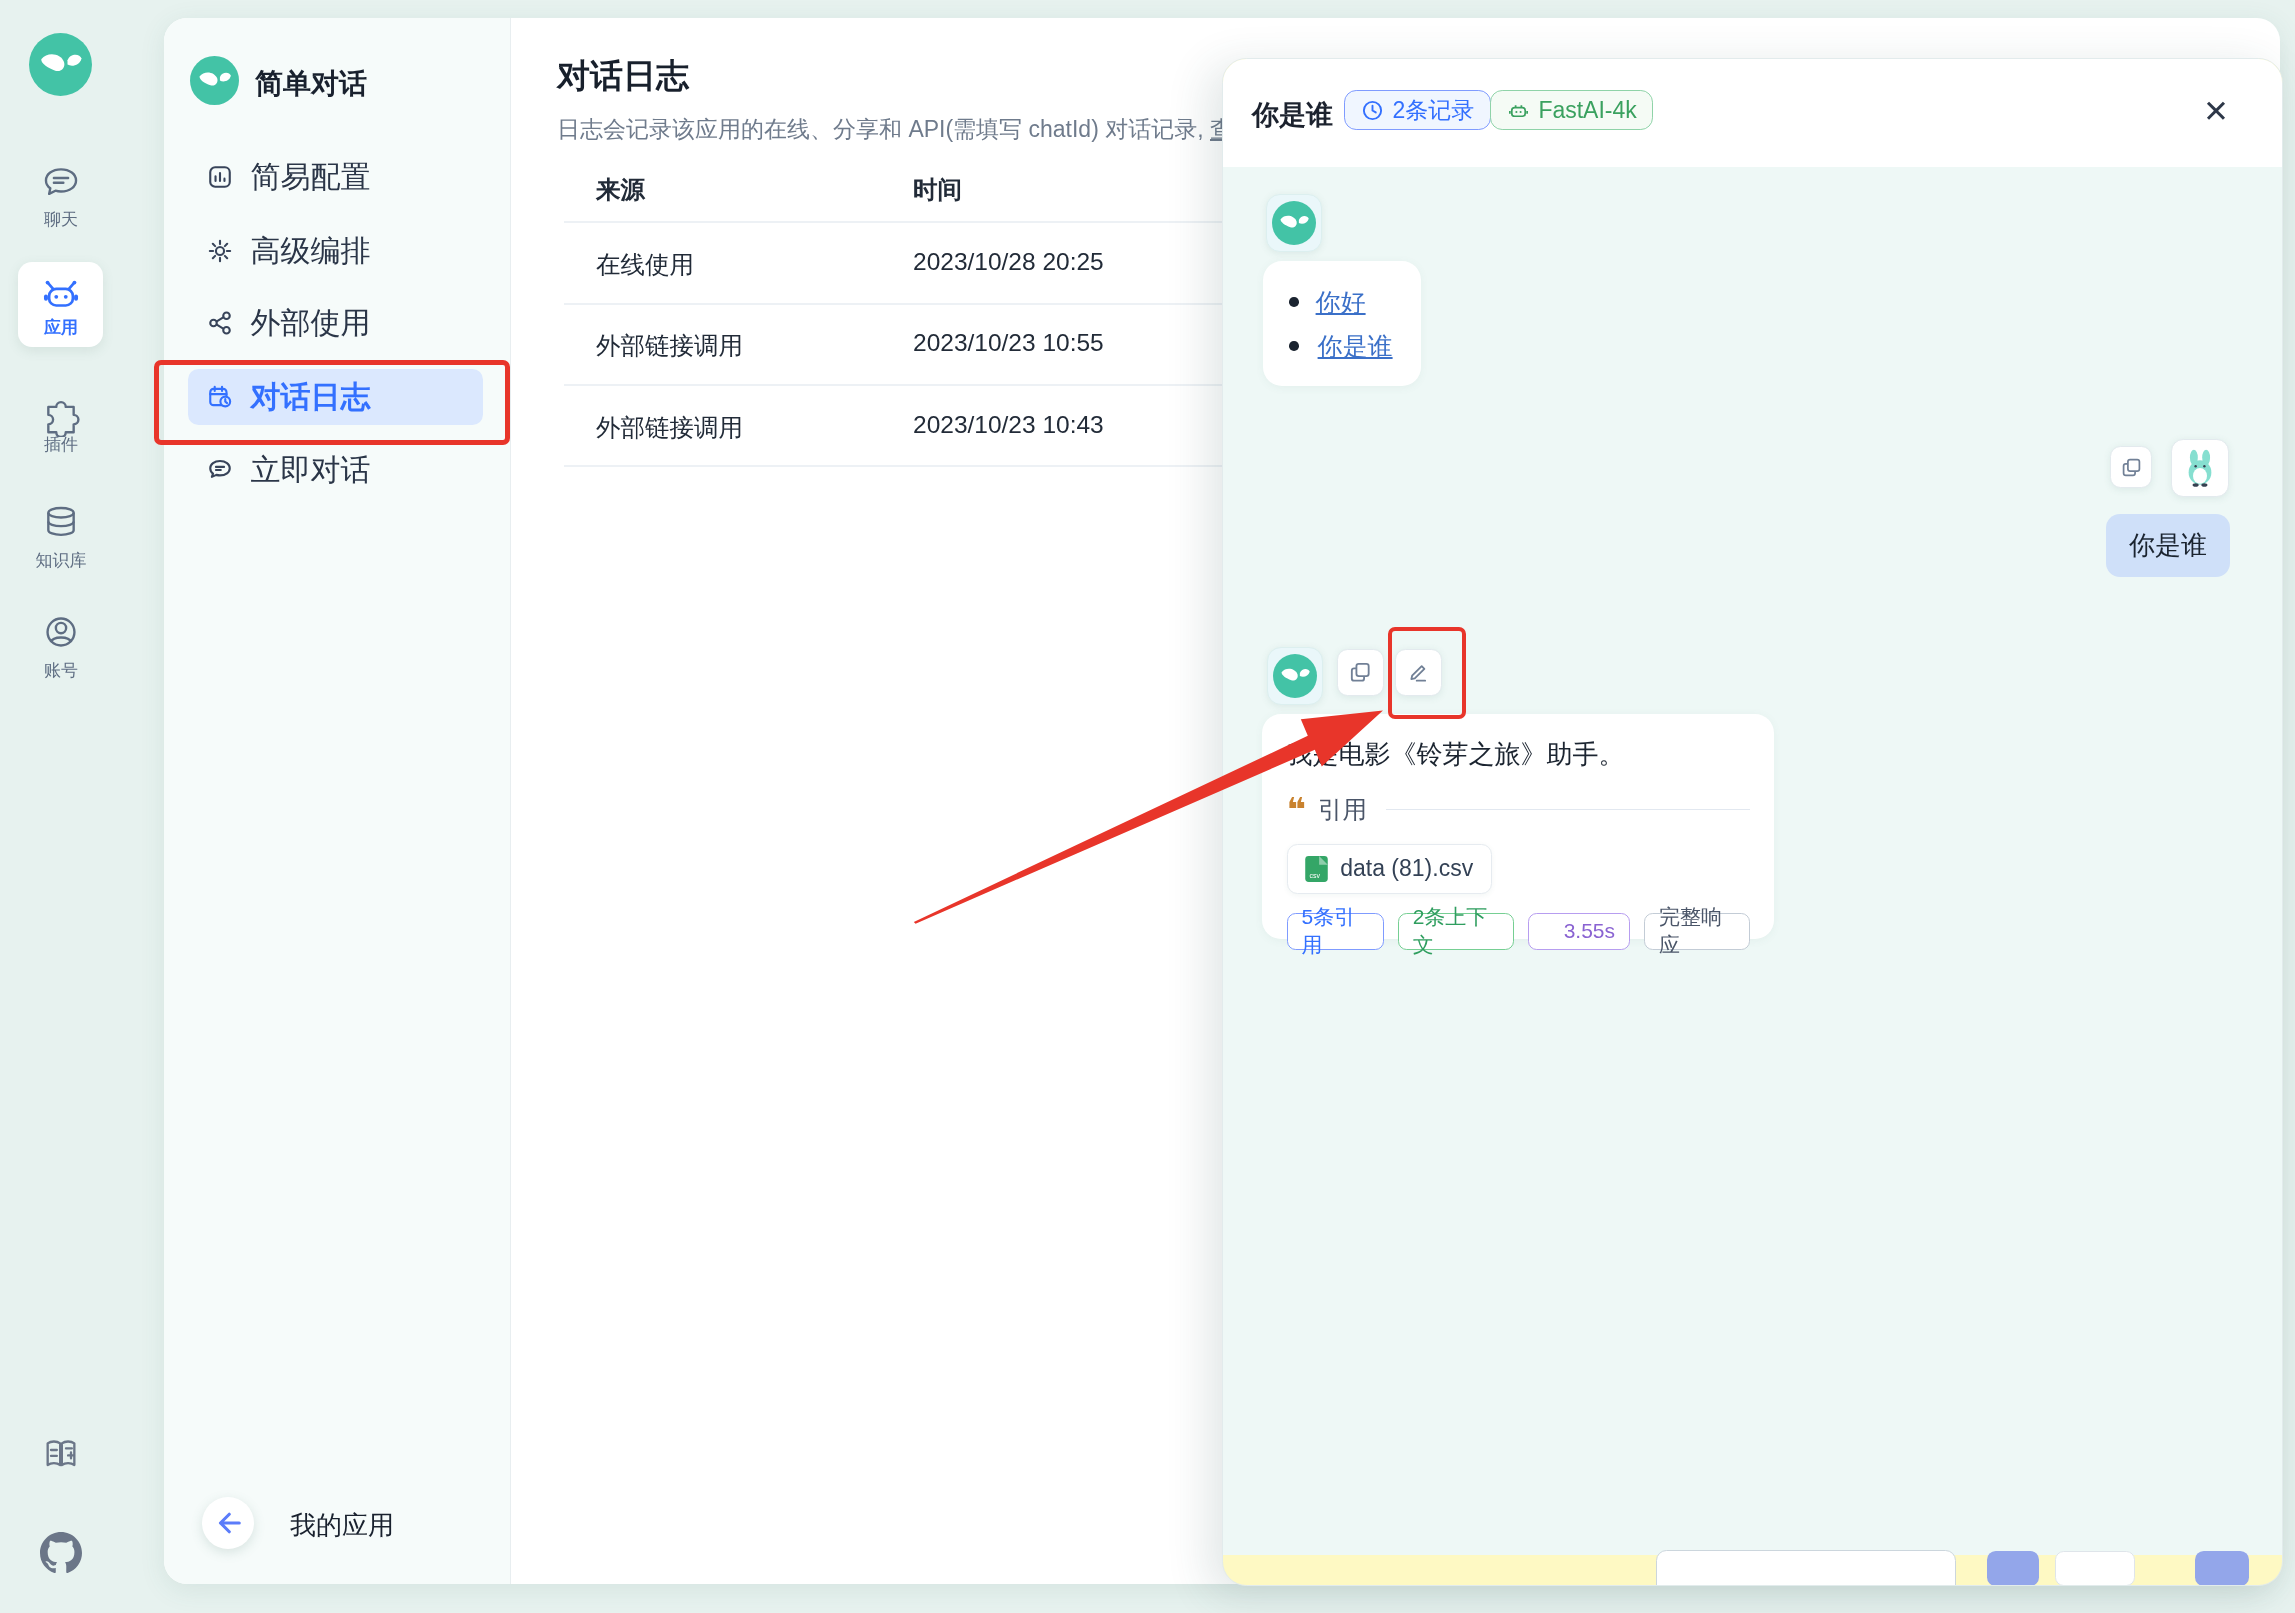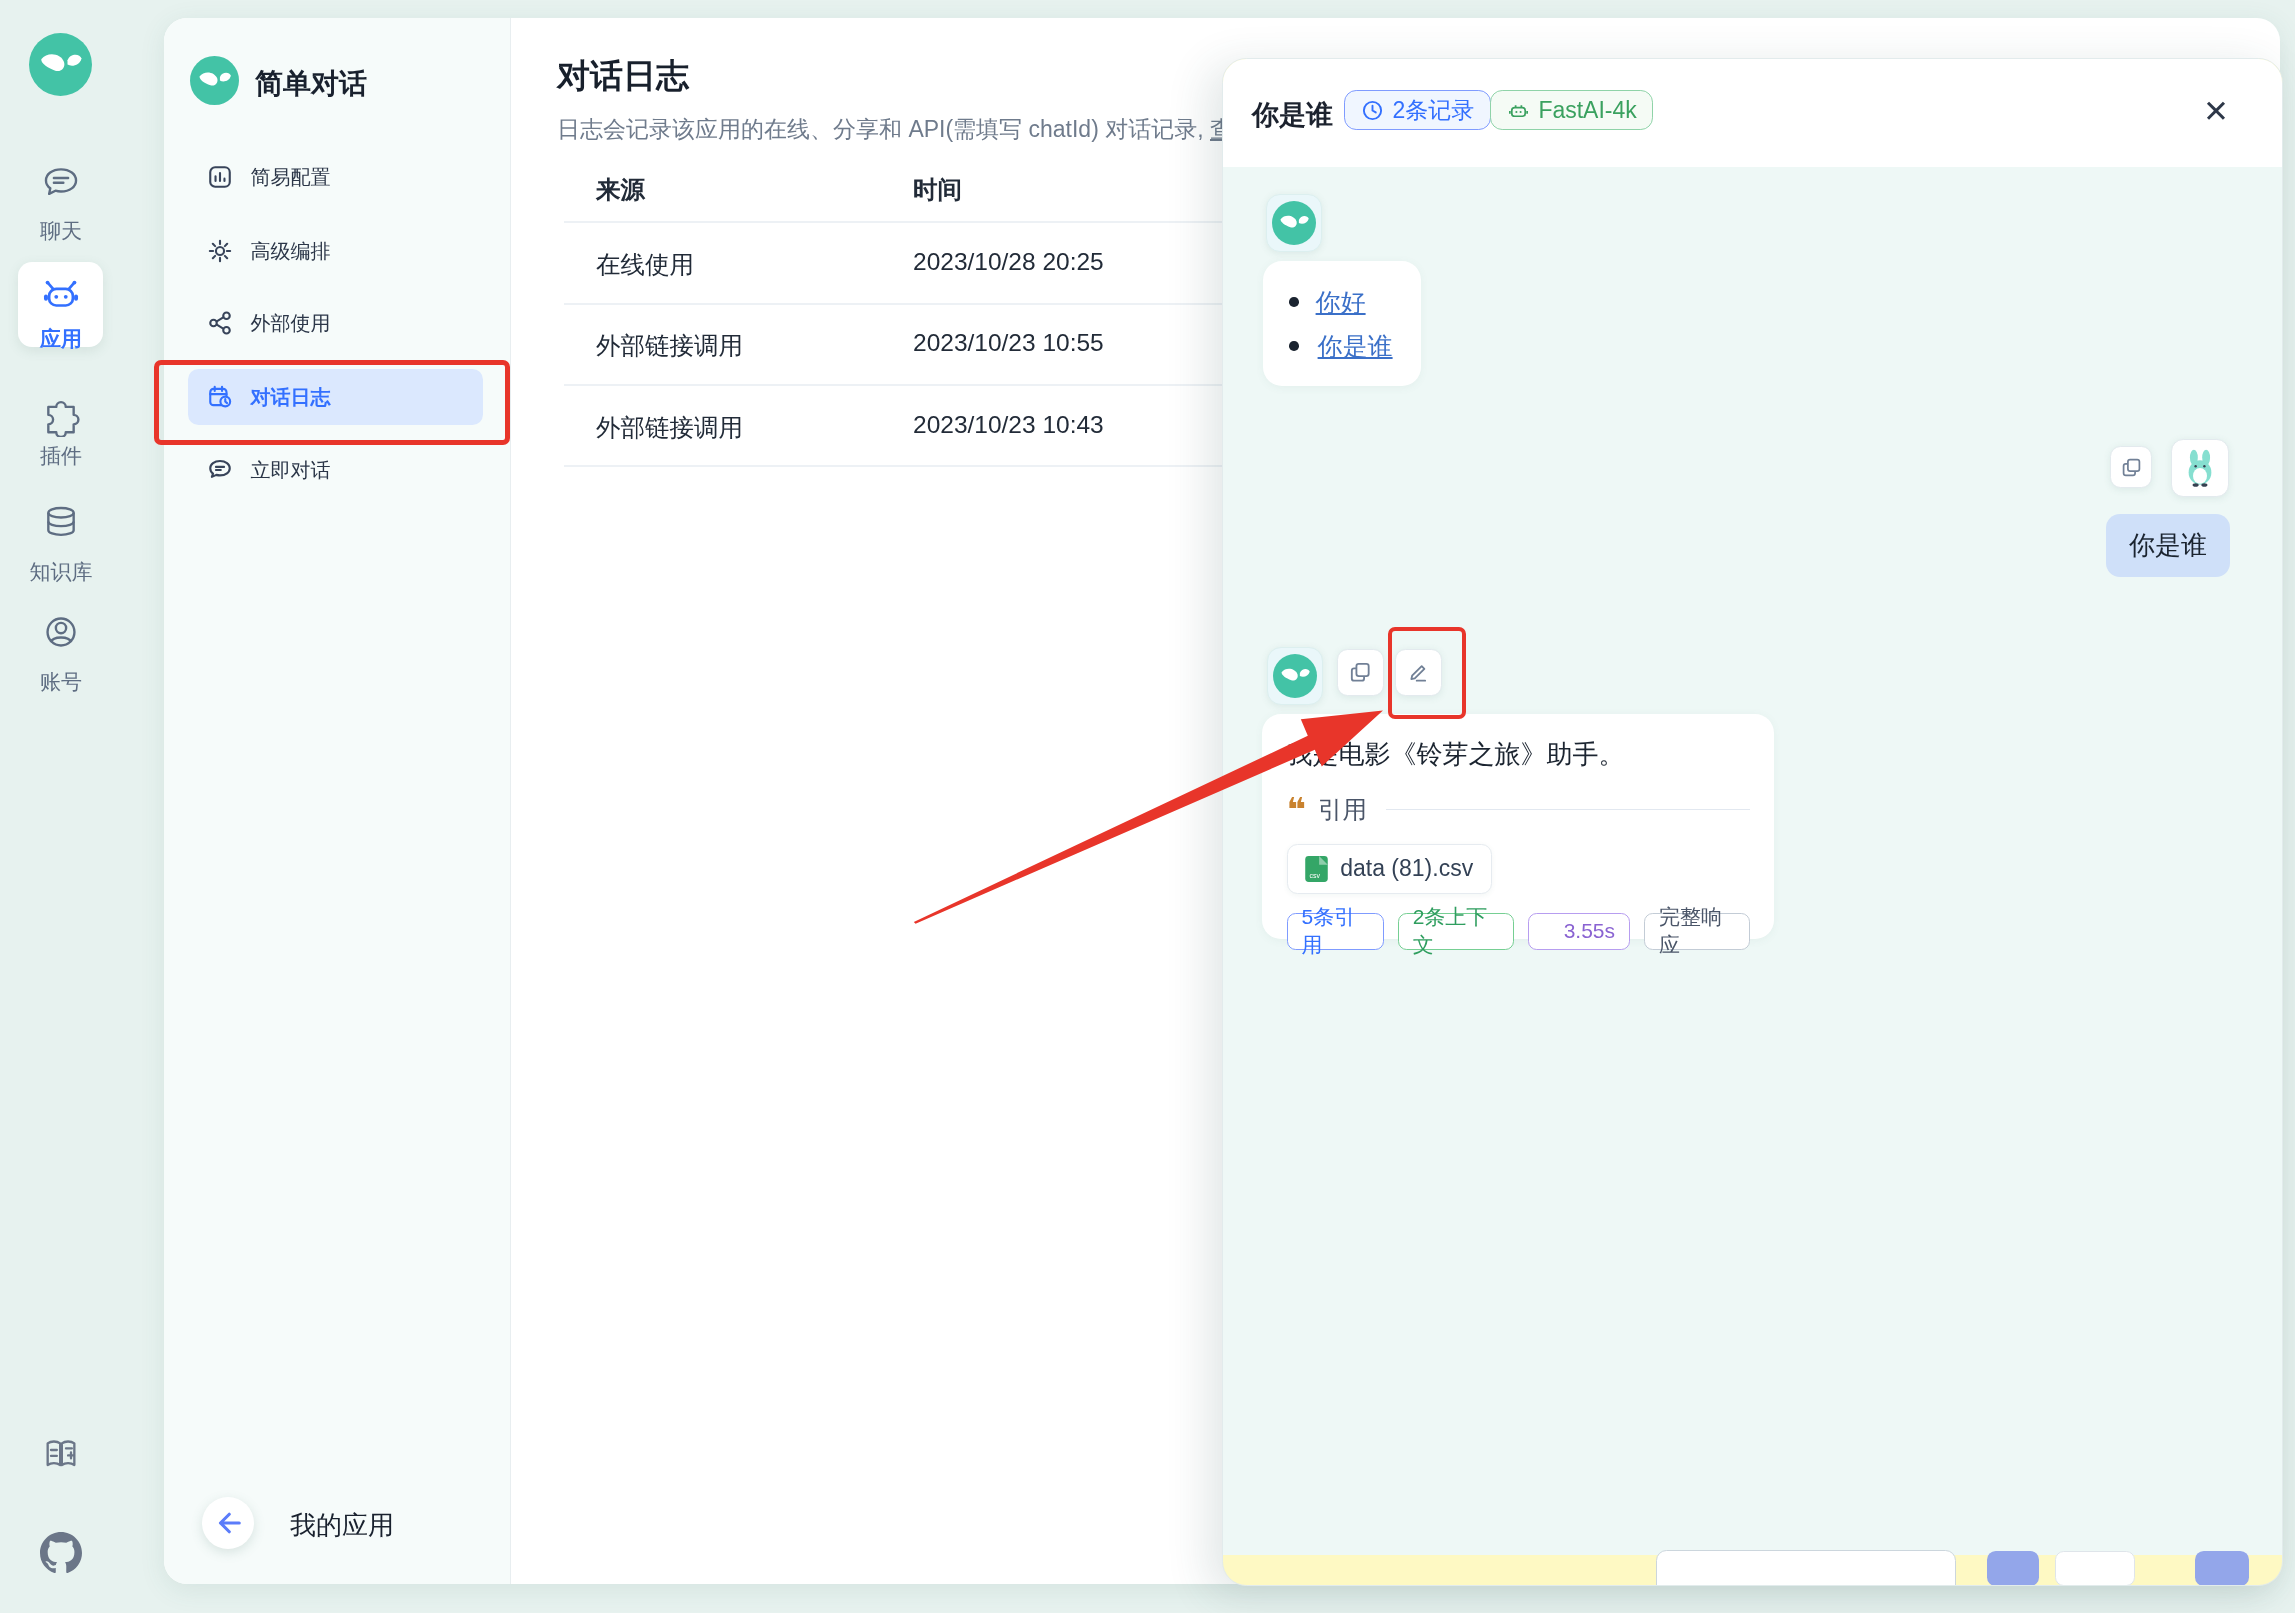--- a/index.html
+++ b/index.html
@@ -12,30 +12,30 @@
   .abs{position:absolute;}
   svg{display:block;}
 
   
   .main-card{left:164px;top:17.5px;width:2116px;height:1566px;background:#fff;
     border-radius:23px;box-shadow:0 5.2px 26px rgba(60,110,100,.10);}
   .side-panel{left:164px;top:17.5px;width:346px;height:1566px;background:#f6fbfa;
     border-radius:23px 0 0 23px;border-right:1.7px solid #e8eef0;}
 
   
-  .rail-label{font-size:21px;color:#5e6d82;text-align:center;width:122px;left:0;margin-top:9px;}
+  .rail-label{font-size:17px;color:#5e6d82;text-align:center;width:122px;left:0;}
   .rail-label.active{color:#3370ff;font-weight:bold;}
   .rail-tile{left:18.3px;top:262px;width:85px;height:85px;background:#fff;border-radius:14px;
     box-shadow:0 3.5px 12.2px rgba(80,120,110,.12);}
 
   
   .app-logo{left:190px;top:56px;width:49px;height:49px;}
   .app-title{left:255px;top:65px;font-size:28px;font-weight:bold;color:#19212e;}
   .menu-item{left:188px;width:295px;height:56px;border-radius:10.5px;display:flex;align-items:center;
-    padding-left:19px;box-sizing:border-box;gap:17.5px;font-size:20px;color:#2b3648;}
+    padding-left:19px;box-sizing:border-box;gap:17.5px;font-size:30px;color:#2b3648;}
   .menu-item.active{background:#dbe8fe;color:#3370ff;font-weight:bold;}
   .back-circle{left:202px;top:1497px;width:52px;height:52px;background:#fff;border-radius:50%;
     box-shadow:0 3.5px 12.2px rgba(80,120,110,.18);display:flex;align-items:center;justify-content:center;}
   .back-label{left:290px;top:1508px;font-size:26px;font-weight:500;color:#19212e;}
 
   
   .page-title{left:557px;top:54px;font-size:33px;font-weight:bold;color:#18202c;}
   .page-sub{left:557px;top:114px;font-size:23px;color:#6f7b8c;white-space:nowrap;}
   .page-sub a{color:#6f7b8c;text-decoration:underline;}
   .th{font-size:24.5px;font-weight:bold;color:#222b38;top:173px;}

